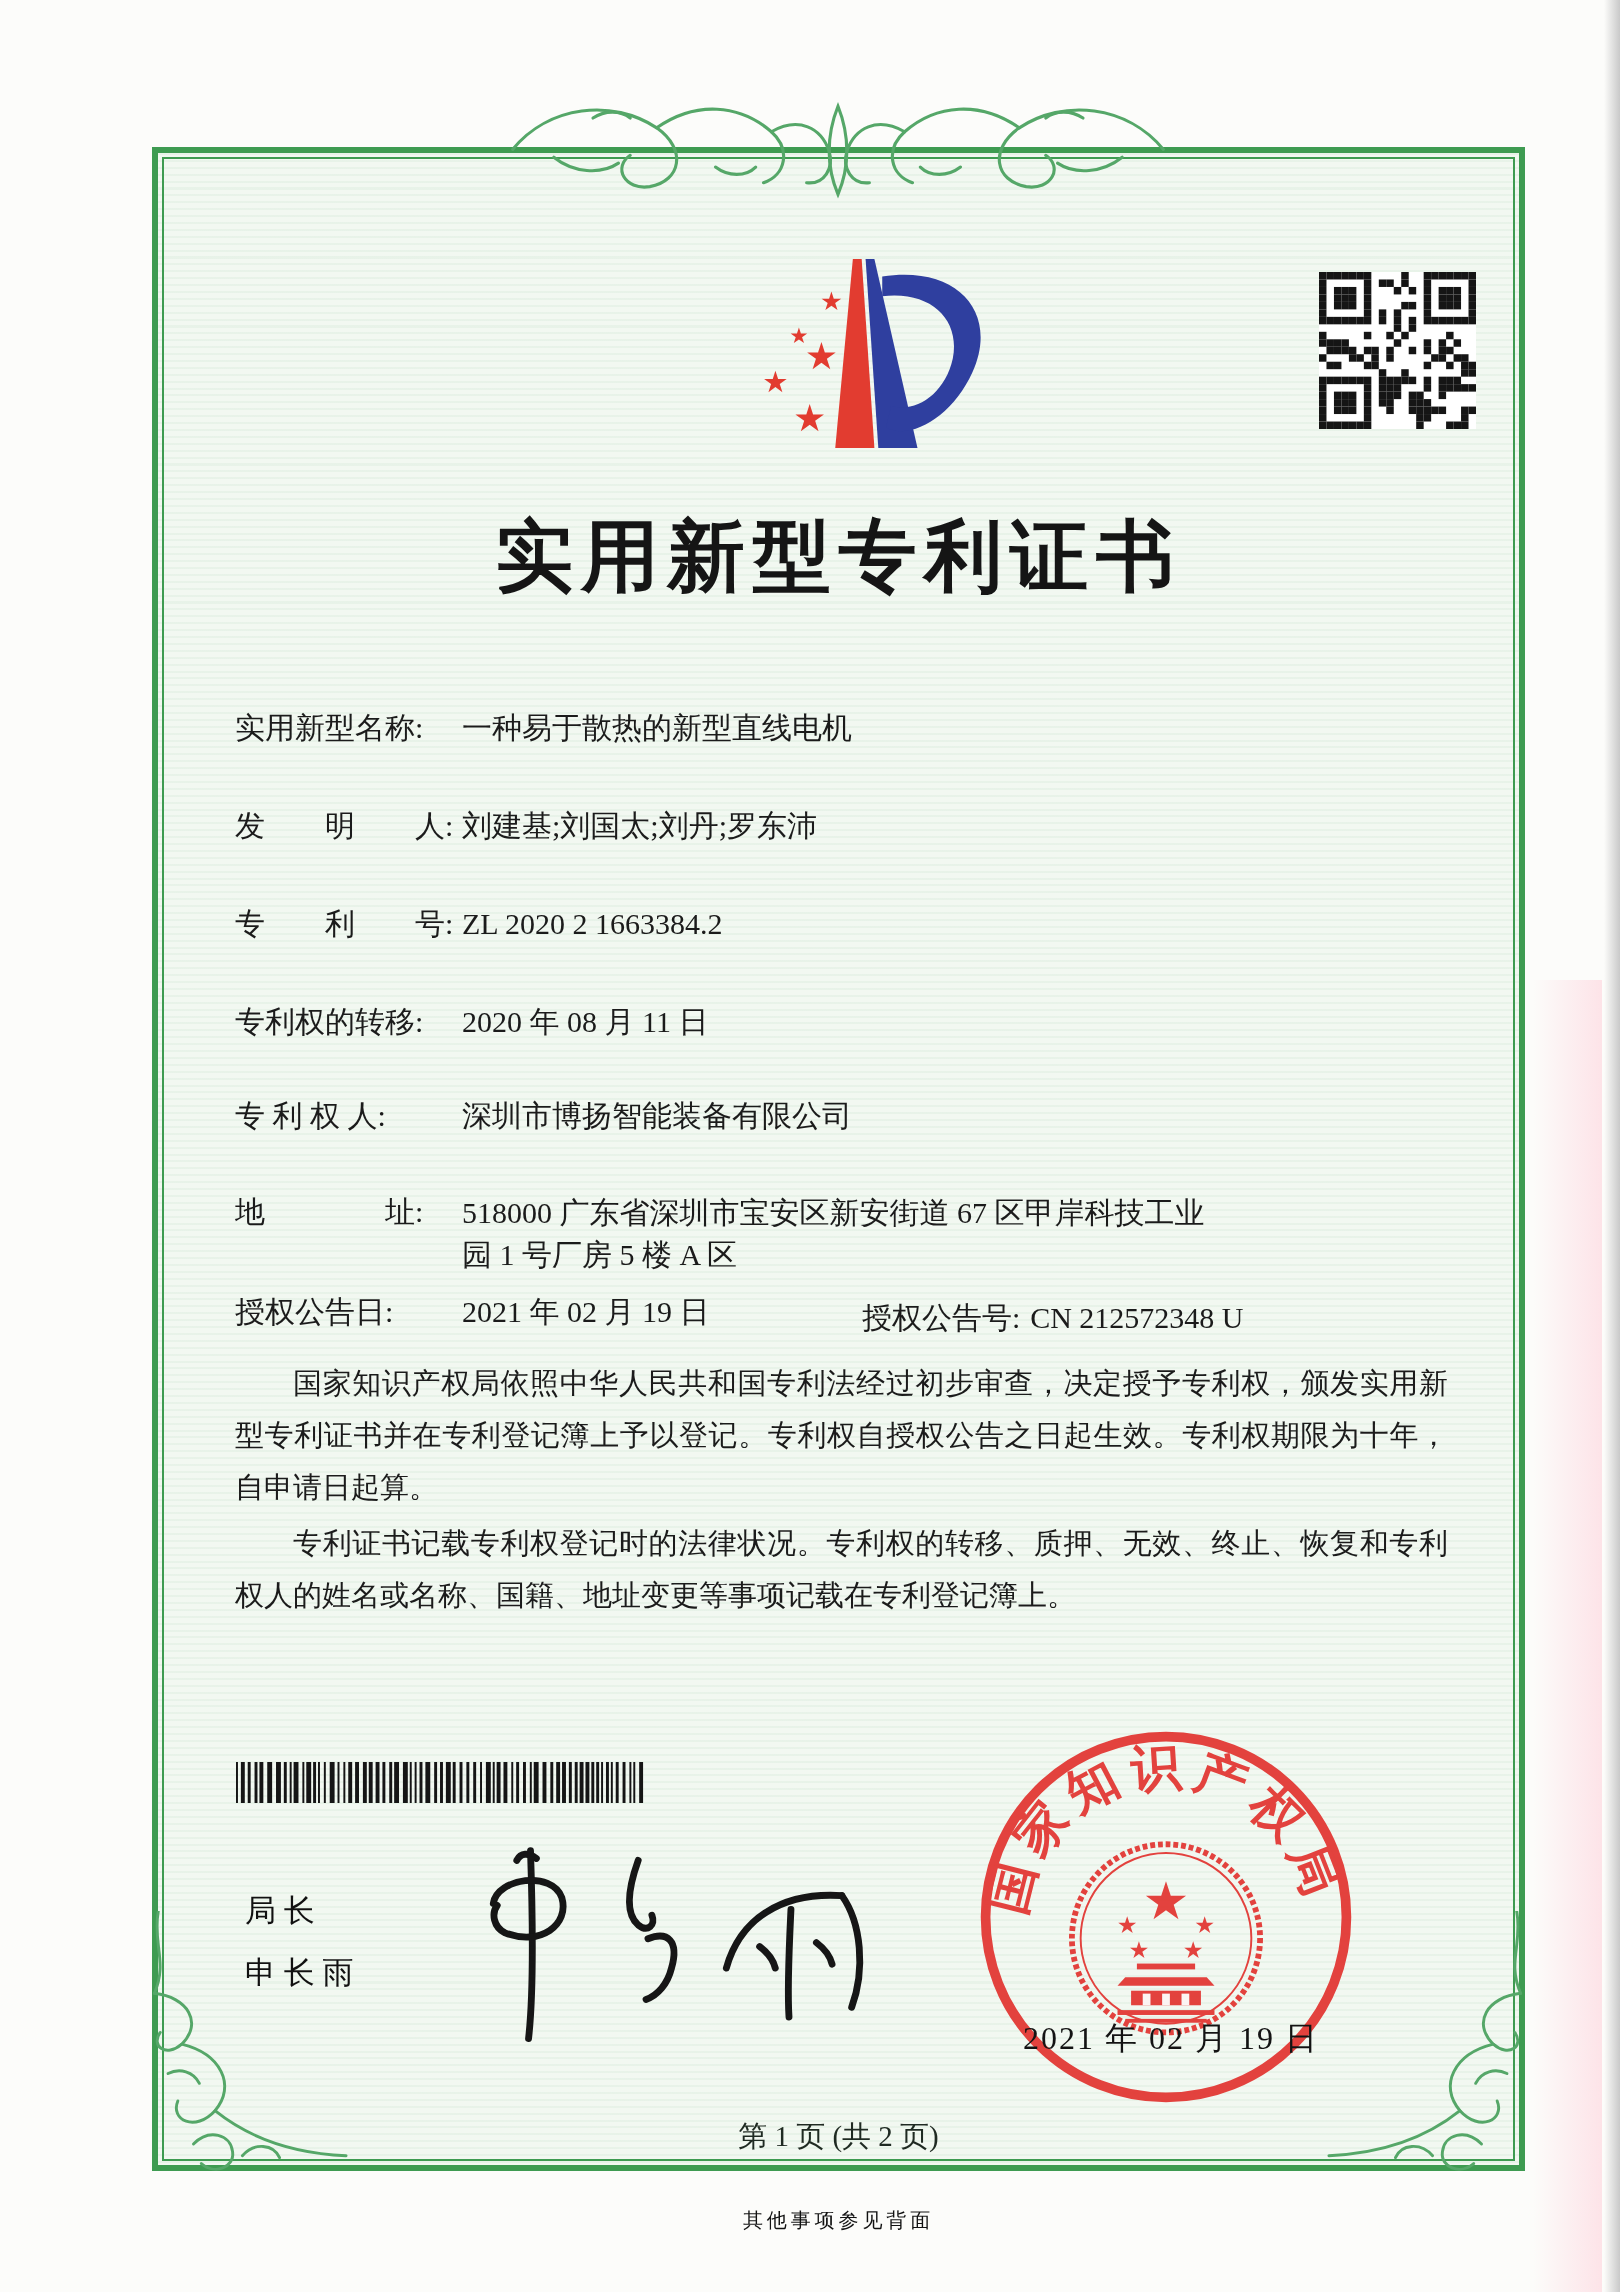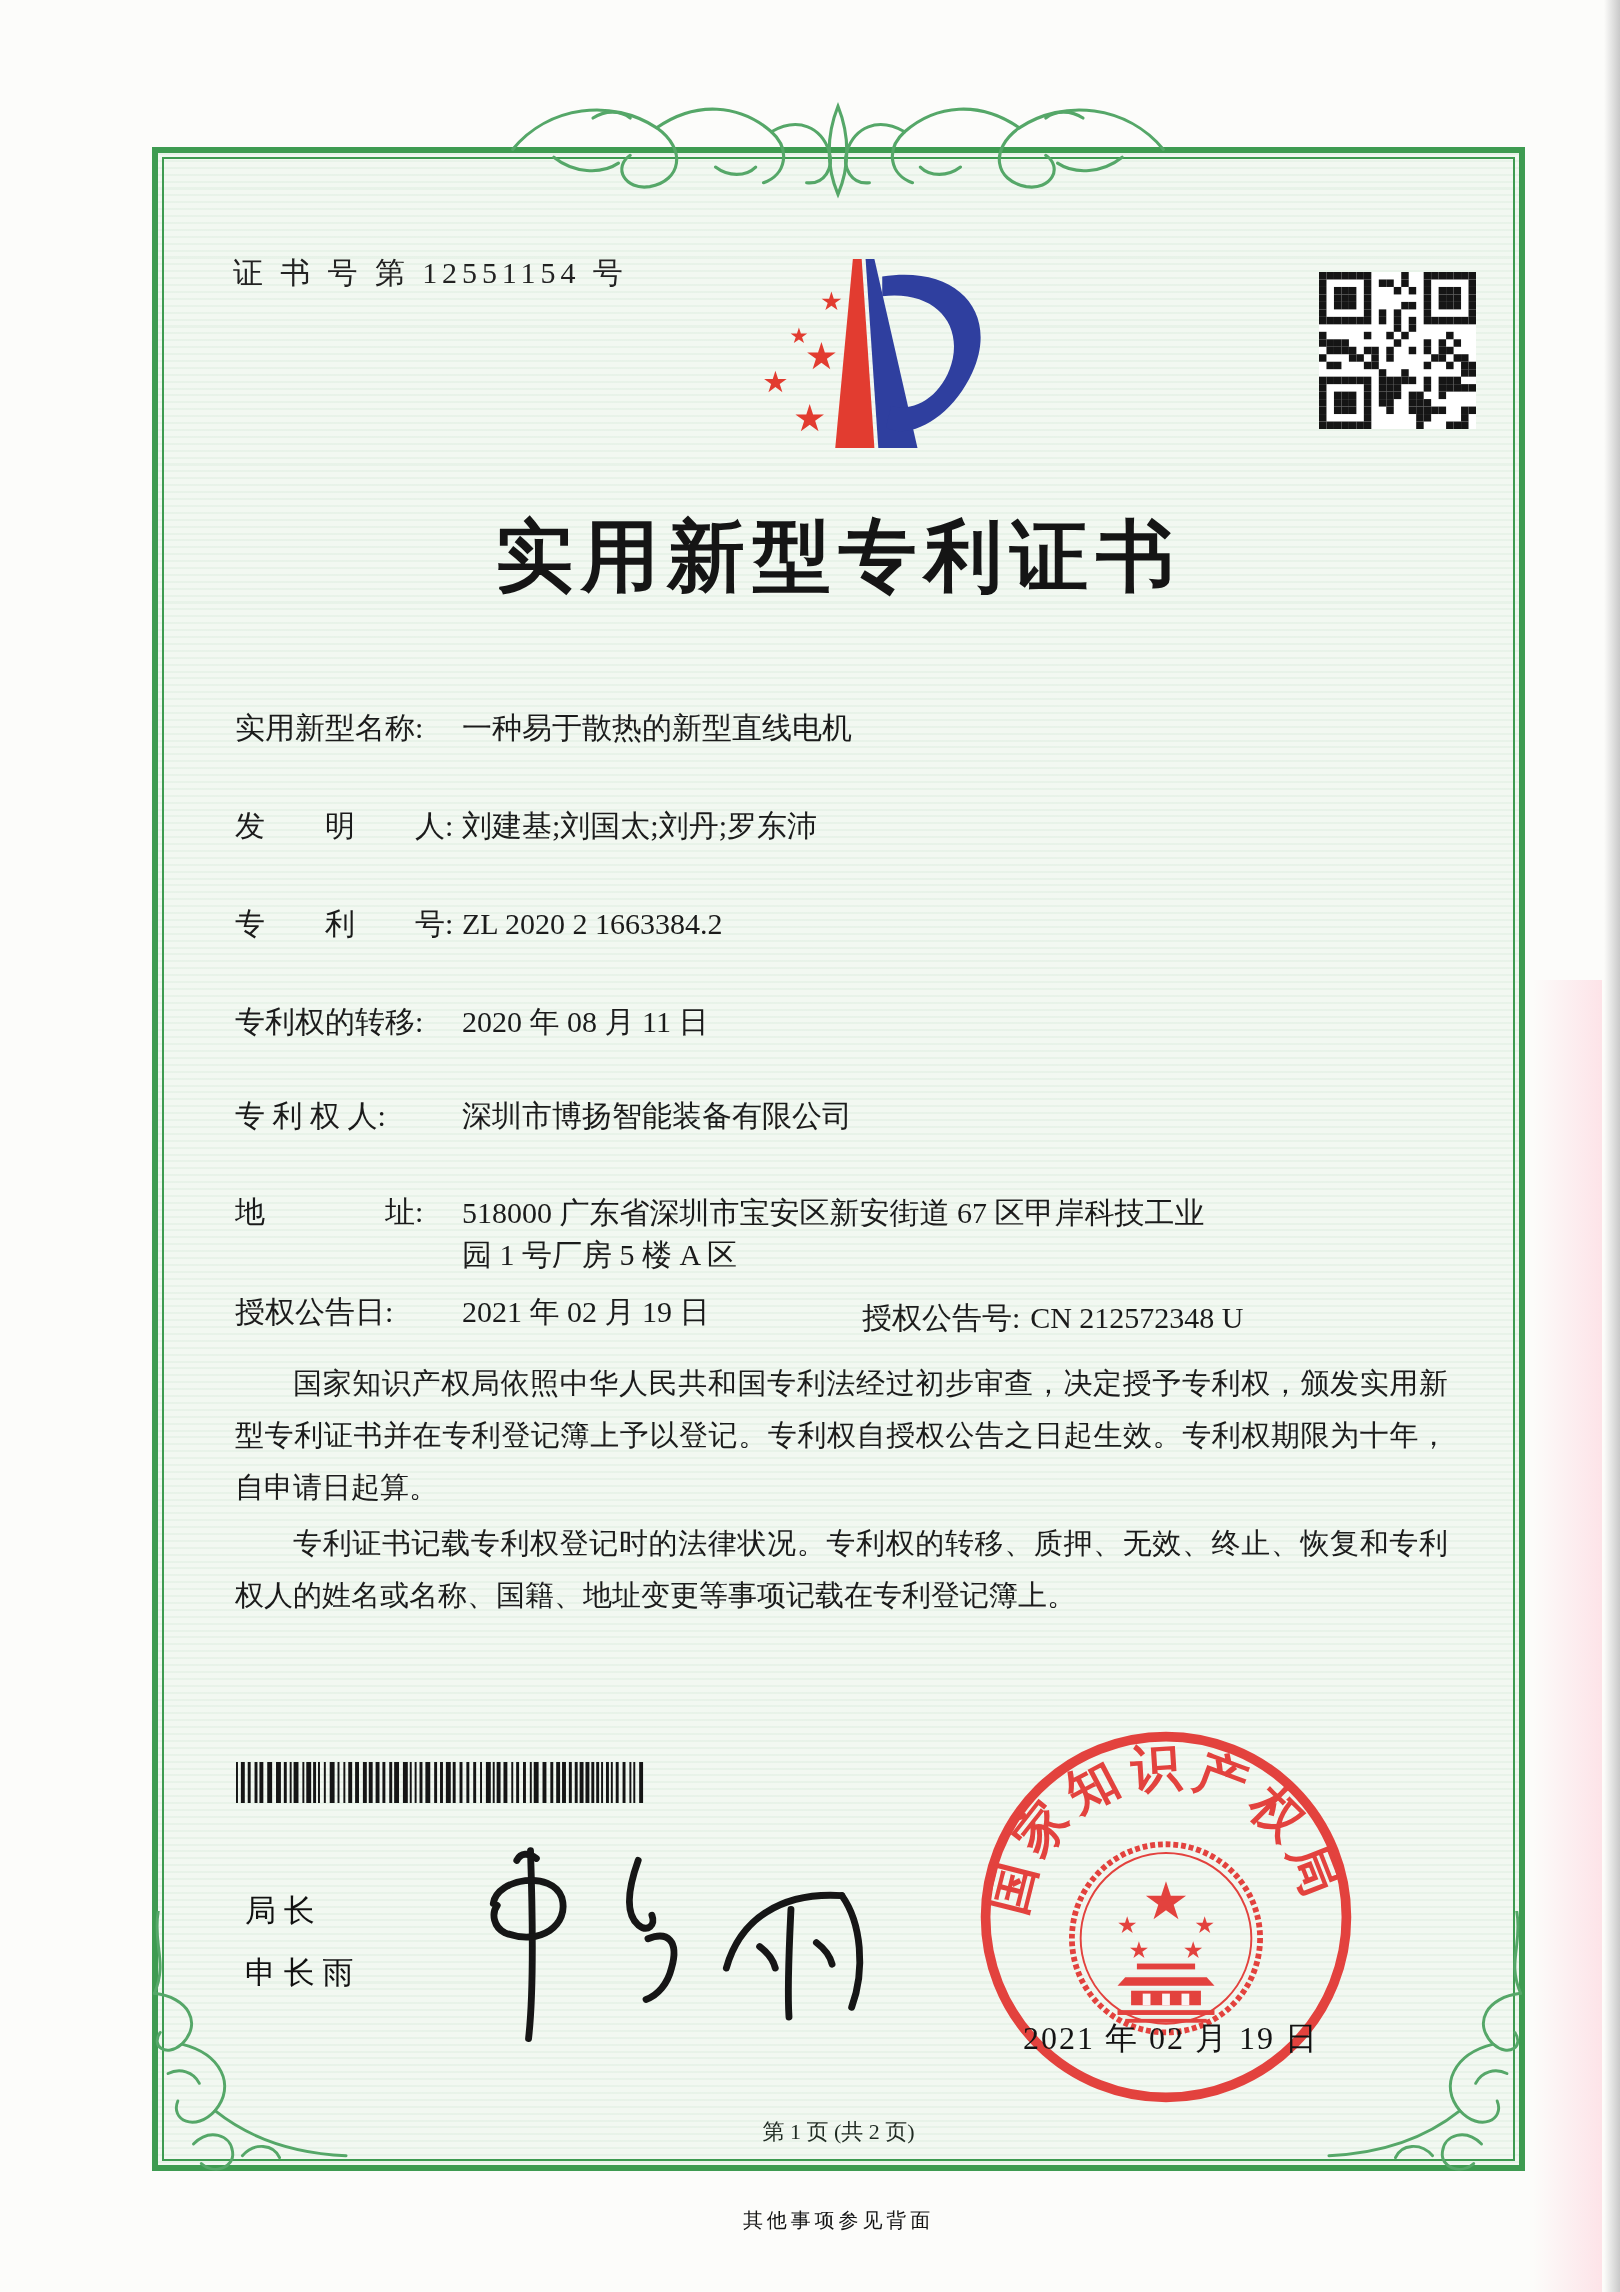--- a/index.html
+++ b/index.html
@@ -21,21 +21,21 @@
   .row.addr .val{display:inline-block;white-space:normal;width:760px;vertical-align:top;line-height:42px;}
   .row .pair2{position:absolute;left:608px;top:6px;white-space:nowrap;margin-left:19px;}
   .row .pair2 .lbl2{display:inline-block;margin-right:9.8px;}
   .paras{position:absolute;left:235px;top:1357px;width:1213px;font-size:29px;line-height:52px;text-align:justify;color:#1b1b1b;}
   .paras p{margin:0 0 3.9px 0;text-indent:2em;}
   .barcode{position:absolute;left:235px;top:1762px;width:412px;height:41px;}
   .director{position:absolute;left:245px;font-size:31px;letter-spacing:7.8px;color:#111;}
   .sig{position:absolute;left:446px;top:1831px;}
   .seal{position:absolute;left:972px;top:1723px;width:388px;height:388px;opacity:.93;}
   .sealdate{position:absolute;left:980px;top:2017px;width:382px;text-align:center;font-size:32px;letter-spacing:2px;color:#131313;z-index:5;}
-  .pagenum{position:absolute;left:152px;top:2117px;width:1373px;text-align:center;font-size:22px;color:#1f2a22;}
+  .pagenum{position:absolute;left:152px;top:2117px;width:1373px;text-align:center;font-size:29px;color:#1f2a22;}
   .backnote{position:absolute;left:152px;top:2207px;width:1373px;text-align:center;font-size:20px;letter-spacing:3.9px;color:#111;}
   .qr{position:absolute;left:1319px;top:272px;width:157px;height:157px;background:#fff;}
   .logo{position:absolute;left:704px;top:247px;}
 </style>
 </head>
 <body>
 
 <div class="page">
 
   <div class="frame"></div>
@@ -71,21 +71,20 @@
       <path d="M34 0 C 28 34, 44 52, 30 84"></path>
       <path d="M30 84 C 64 88, 80 114, 58 136 C 42 150, 26 138, 36 124"></path>
       <path d="M58 136 C 98 146, 114 178, 92 204 C 72 226, 46 214, 54 194"></path>
       <path d="M92 204 C 132 236, 178 248, 226 250"></path>
       <path d="M70 238 C 86 222, 108 228, 110 246 C 112 262, 92 270, 78 258"></path>
       <path d="M120 250 C 132 236, 152 238, 158 252"></path>
       <path d="M44 166 C 56 160, 70 164, 76 176"></path>
     </g>
   </svg>
 
-  <div class="certno">证 书 号 第 12551154 号</div>
 
   <svg class="logo" width="284" height="211" viewBox="0 0 290 215">
     <g fill="#e23c30">
       <polygon points="152,12 161,12 174,205 134,205"></polygon>
       <text x="130" y="64" font-size="26" text-anchor="middle">★</text>
       <text x="97" y="98" font-size="22" text-anchor="middle">★</text>
       <text x="120" y="124" font-size="38" text-anchor="middle">★</text>
       <text x="73" y="148" font-size="30" text-anchor="middle">★</text>
       <text x="108" y="188" font-size="38" text-anchor="middle">★</text>
     </g>

